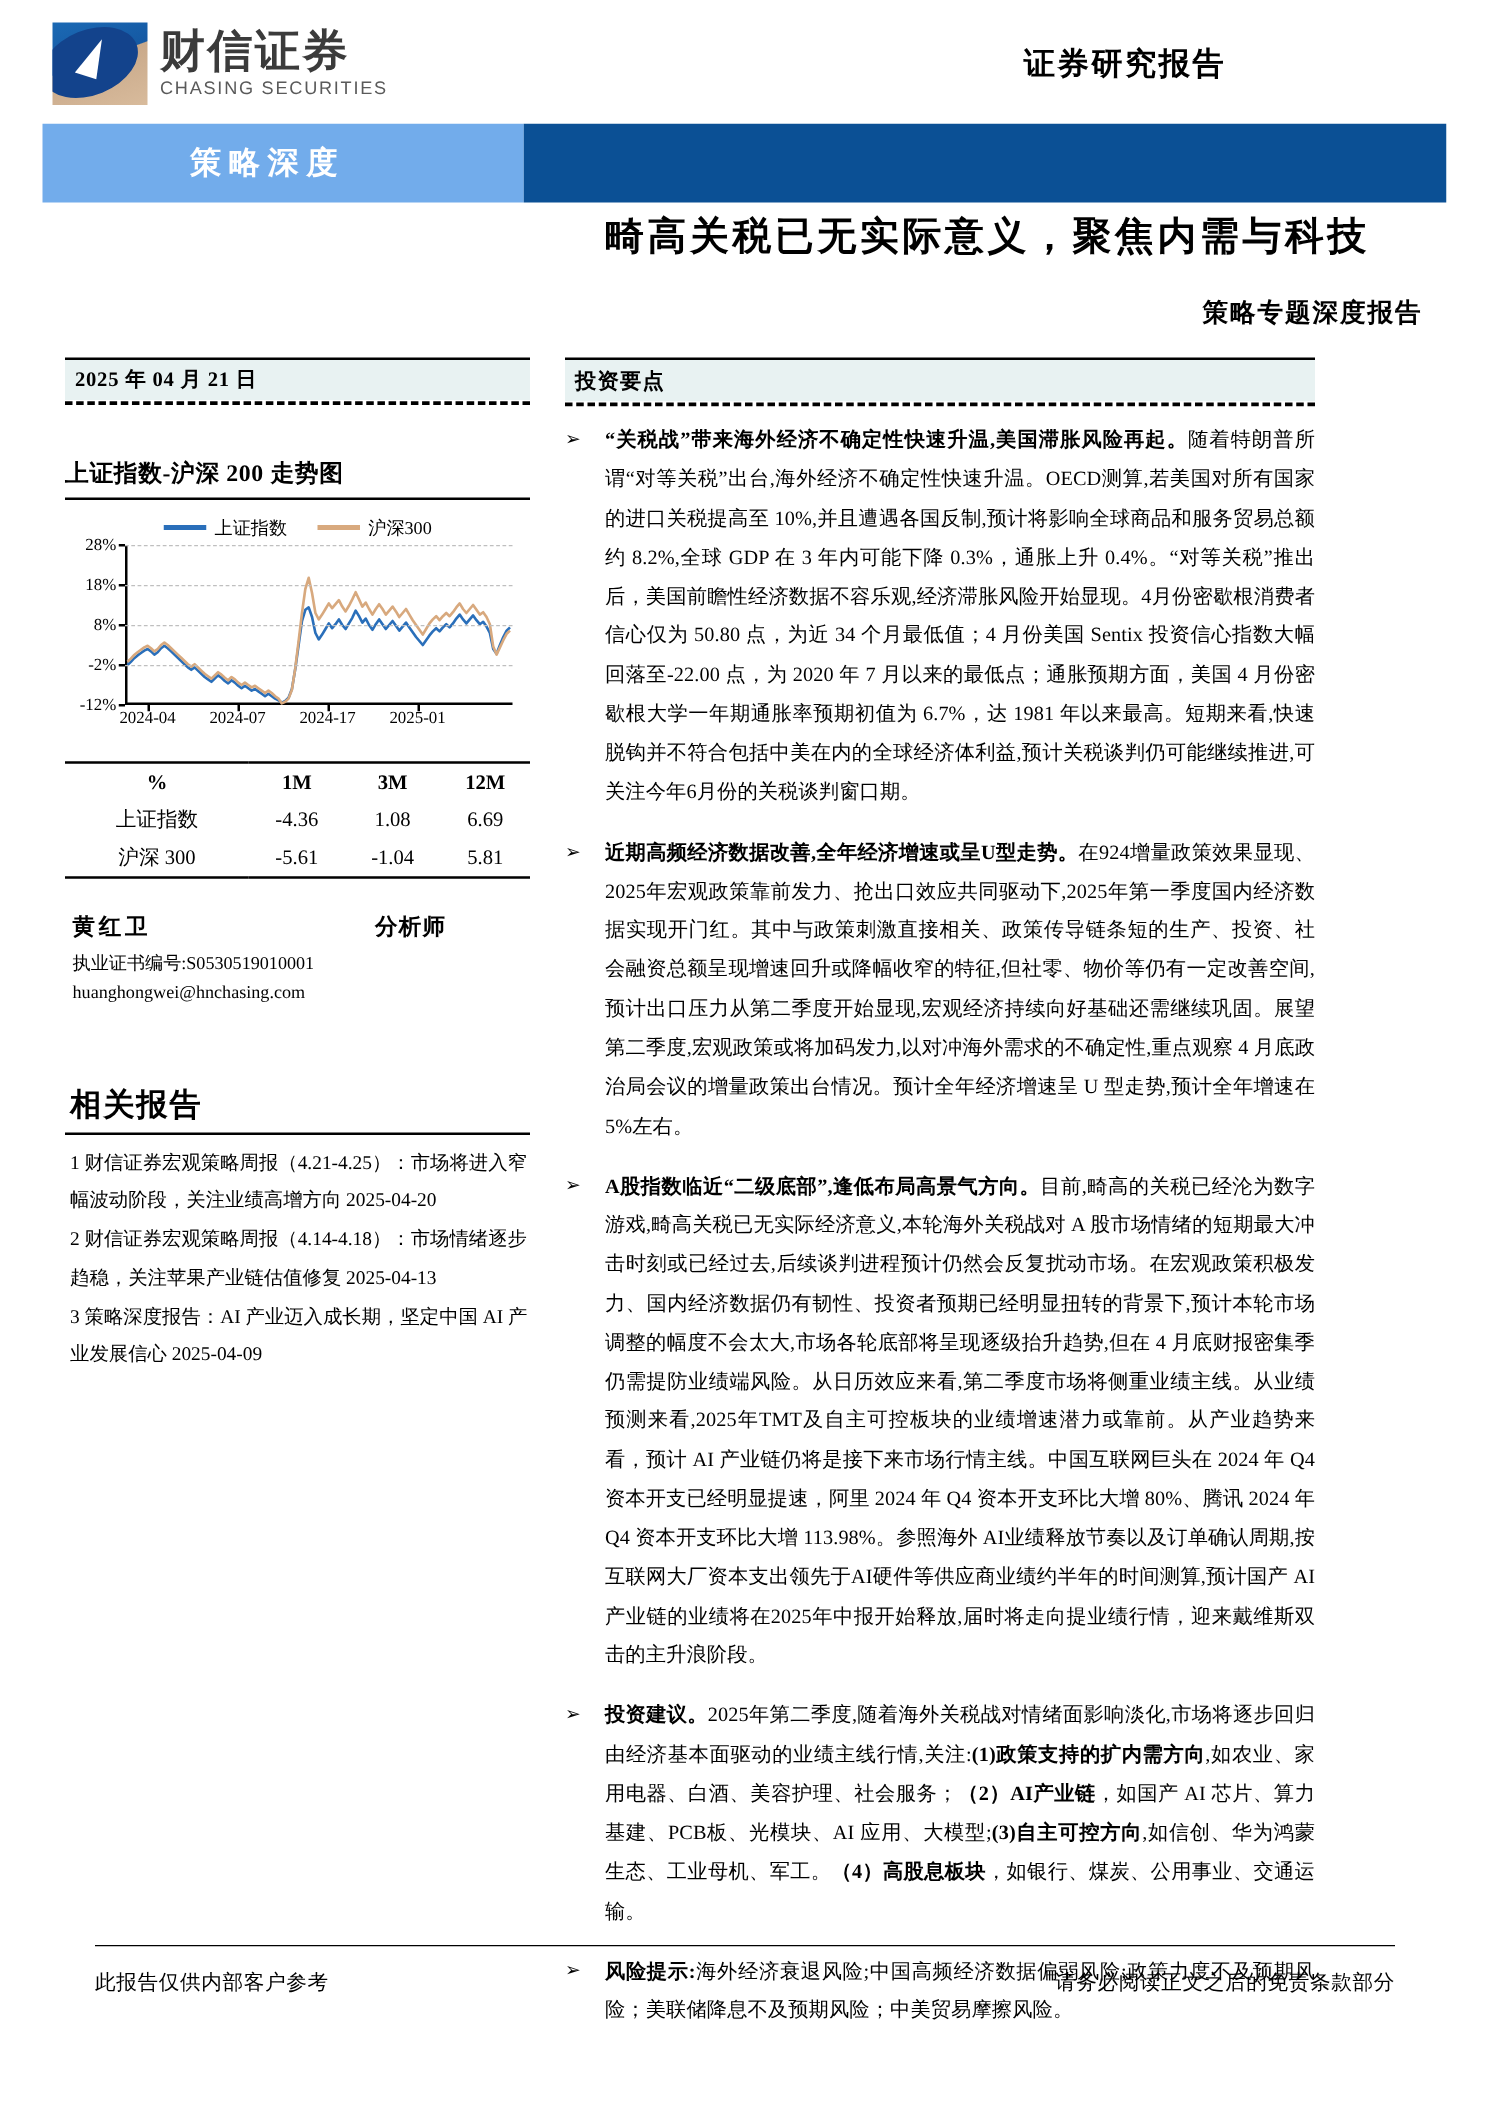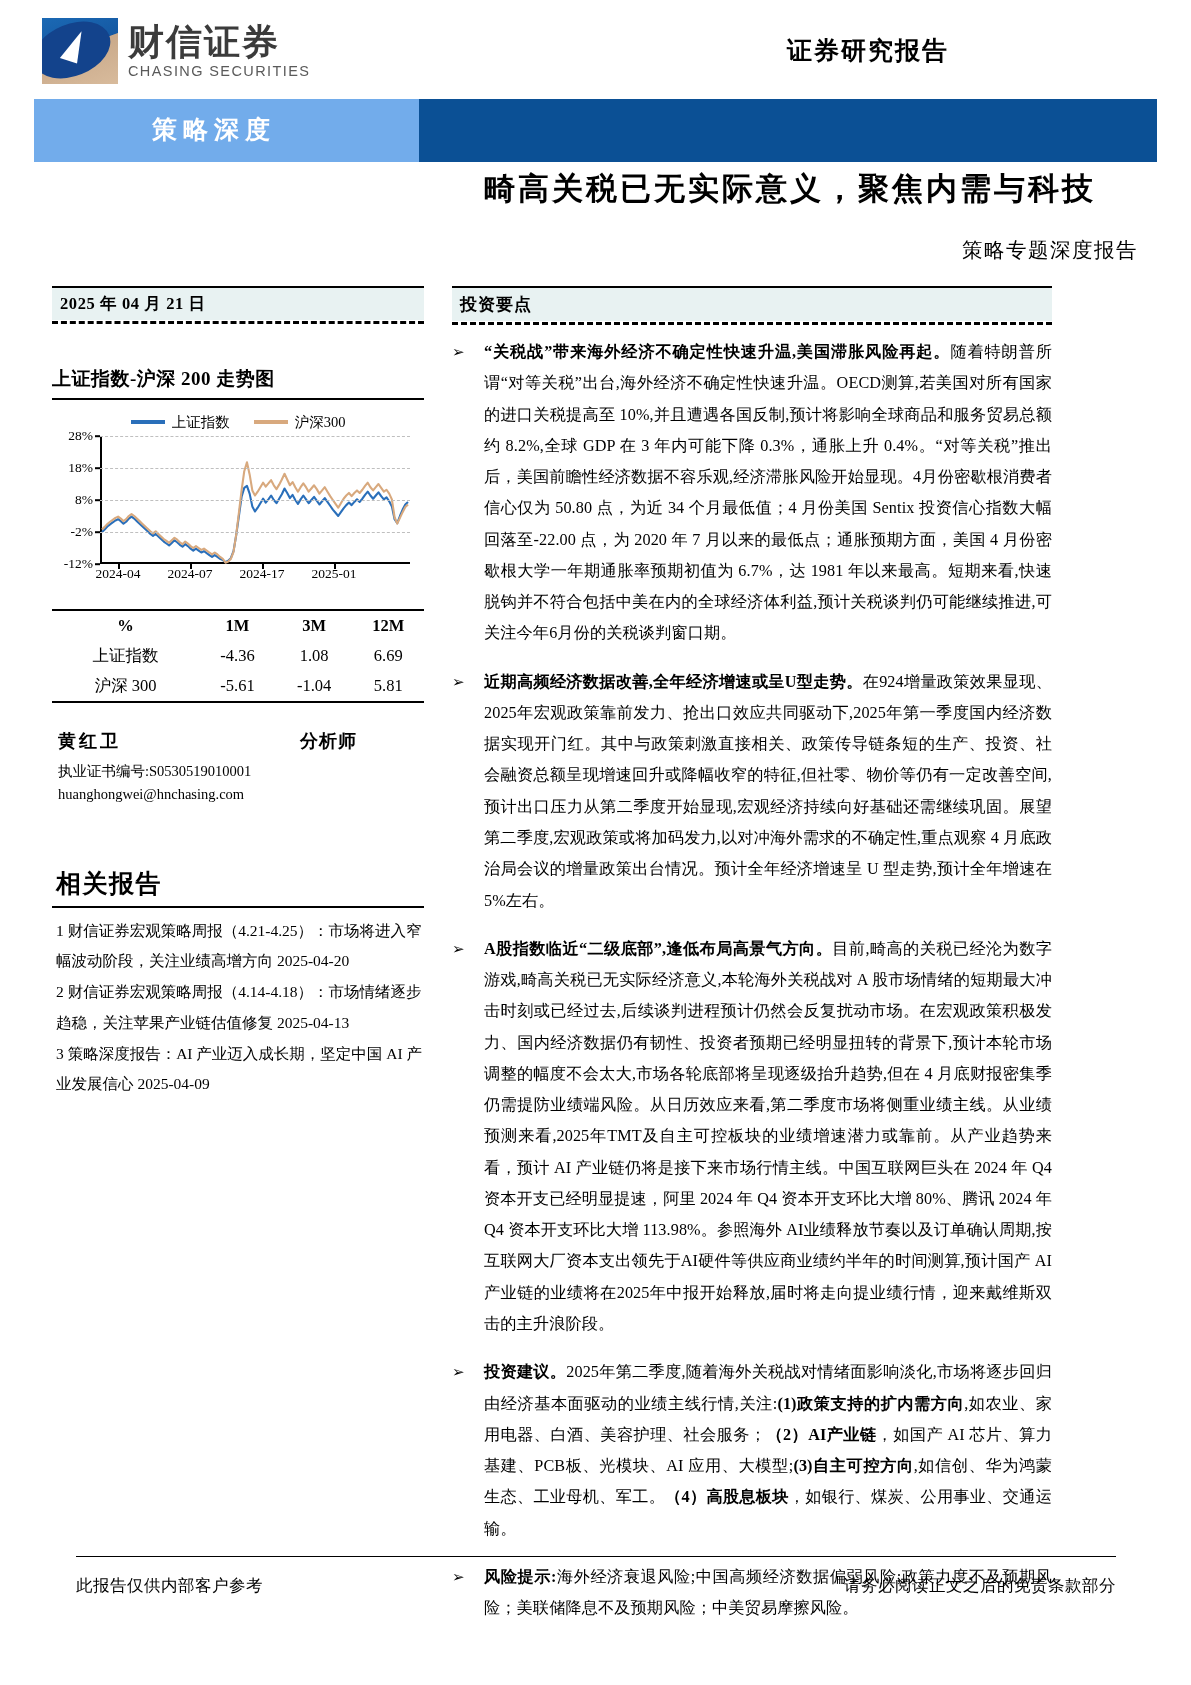--- a/index.html
+++ b/index.html
@@ -15,20 +15,21 @@
     position: relative;
     overflow: hidden;
   }
 
   
   .header {
     position: absolute;
     left: 0; top: 0;
     width: 997px;
     height: 96px;
+    padding-left: 32px;
   }
   .logo-wrap {
     position: absolute;
     left: 42px; top: 18px;
     display: flex;
     align-items: center;
     gap: 10px;
   }
   .logo-mark {
     position: relative;
@@ -118,21 +119,21 @@
   .main-title {
     font-size: 31px;
     font-weight: bold;
     letter-spacing: 3px;
   }
   .sub-title {
     margin-top: 26px;
     text-align: right;
     padding-right: 12px;
     font-size: 20.5px;
-    font-weight: normal;
+    font-weight: bold;
     letter-spacing: 1.5px;
   }
 
   
   .left-col {
     position: absolute;
     left: 52px; top: 286px;
     width: 372px;
   }
   .rule-solid-thick {

